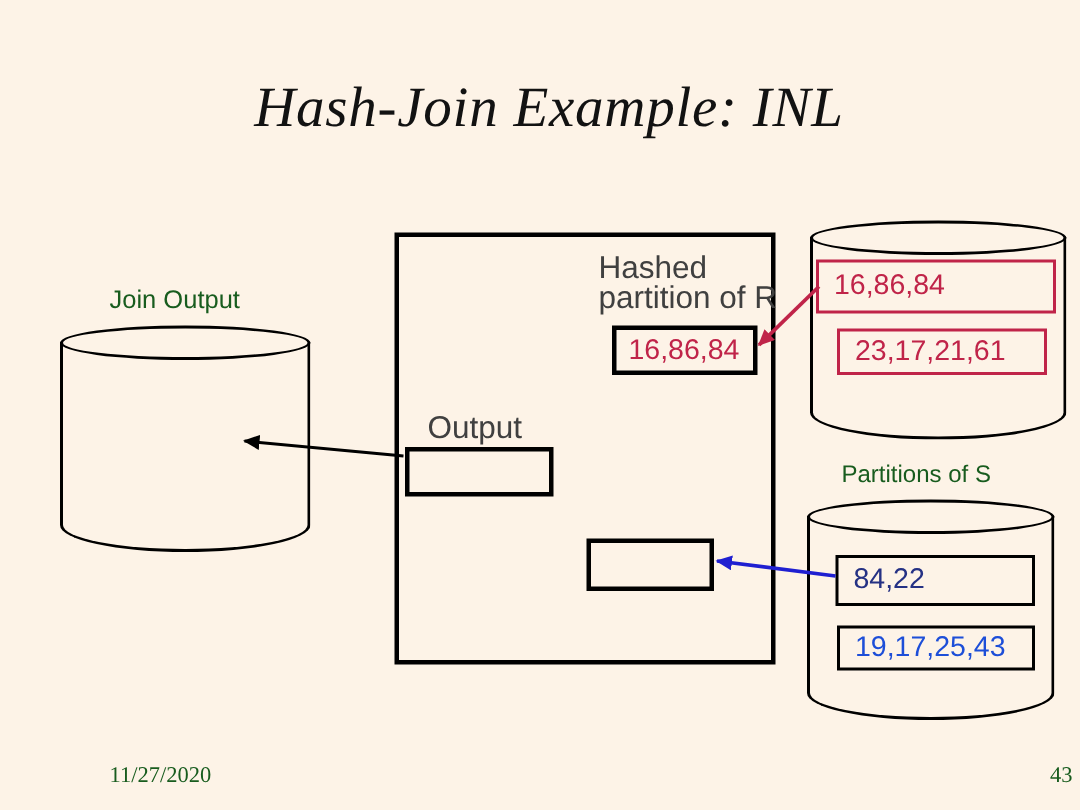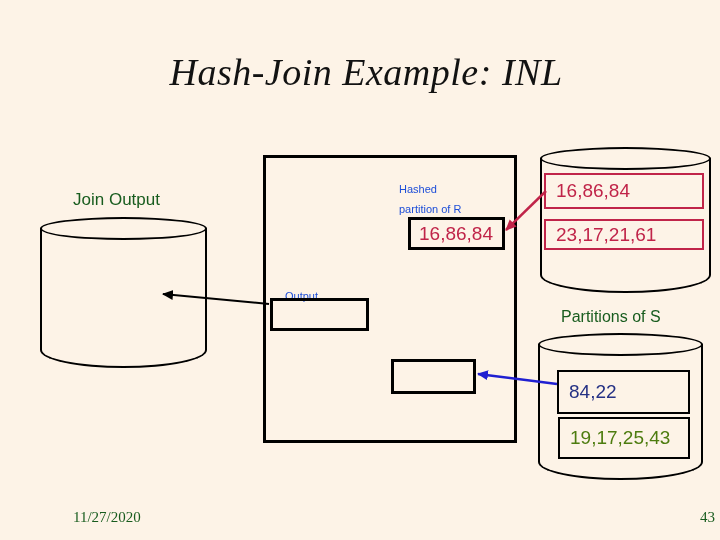--- a/index.html
+++ b/index.html
@@ -41,30 +41,30 @@
   #cyl-r    { left:540px; top:147px; width:171px; height:146px; }
   #cyl-join { left:40px;  top:217px; width:167px; height:151px; }
   #cyl-s    { left:538px; top:333px; width:165px; height:147px; }
 
   .cyl-row {
     position:absolute; box-sizing:border-box; z-index:3;
     display:flex; align-items:center; padding-left:10px;
     font-size:19px; background:#FDF3E7; white-space:nowrap;
   }
   #r-row-1 { left:4px;  top:26px; width:160px; height:36px; border:2px solid #C02449; color:#C02449; }
-  #r-row-2 { left:4px;  top:72px; width:160px; height:31px; border:2px solid #C02449; color:#C02449; }
-  #s-row-1 { left:19px; top:37px; width:133px; height:44px; border:2px solid #000; color:#253184; }
-  #s-row-2 { left:20px; top:84px; width:132px; height:42px; border:2px solid #000; color:#4d7c0f; }
+  #r-row-2 { left:18px;  top:72px; width:140px; height:31px; border:2px solid #C02449; color:#C02449; }
+  #s-row-1 { left:19px; top:37px; width:133px; height:34px; border:2px solid #000; color:#253184; }
+  #s-row-2 { left:20px; top:84px; width:132px; height:30px; border:2px solid #000; color:#1d4ed8; }
 
   
   #memory-box {
     position:absolute; left:263px; top:155px; width:254px; height:288px;
     border:3px solid #000; box-sizing:border-box;
   }
-  .mem-label { position:absolute; color:#1d4ed8; font-size:11px; line-height:20px; white-space:nowrap;margin-top:10px; }
+  .mem-label { position:absolute; color:#404040; font-size:21px; line-height:20px; white-space:nowrap; }
   #hashed-label { left:133px; top:11px;  }
   #output-label { left:19px;  top:118px; }
   #scan-label   { left:139px; top:134px; line-height:21px; }
   .mem-frame {
     position:absolute; border:3px solid #000; box-sizing:border-box;
     display:flex; align-items:center;
   }
   #hashed-box { left:142px; top:59px;  width:97px; height:33px; padding-left:8px; font-size:19px; color:#C02449; }
   #output-box { left:4px;   top:140px; width:99px; height:33px; }
   #scan-box   { left:125px; top:201px; width:85px; height:35px; }

